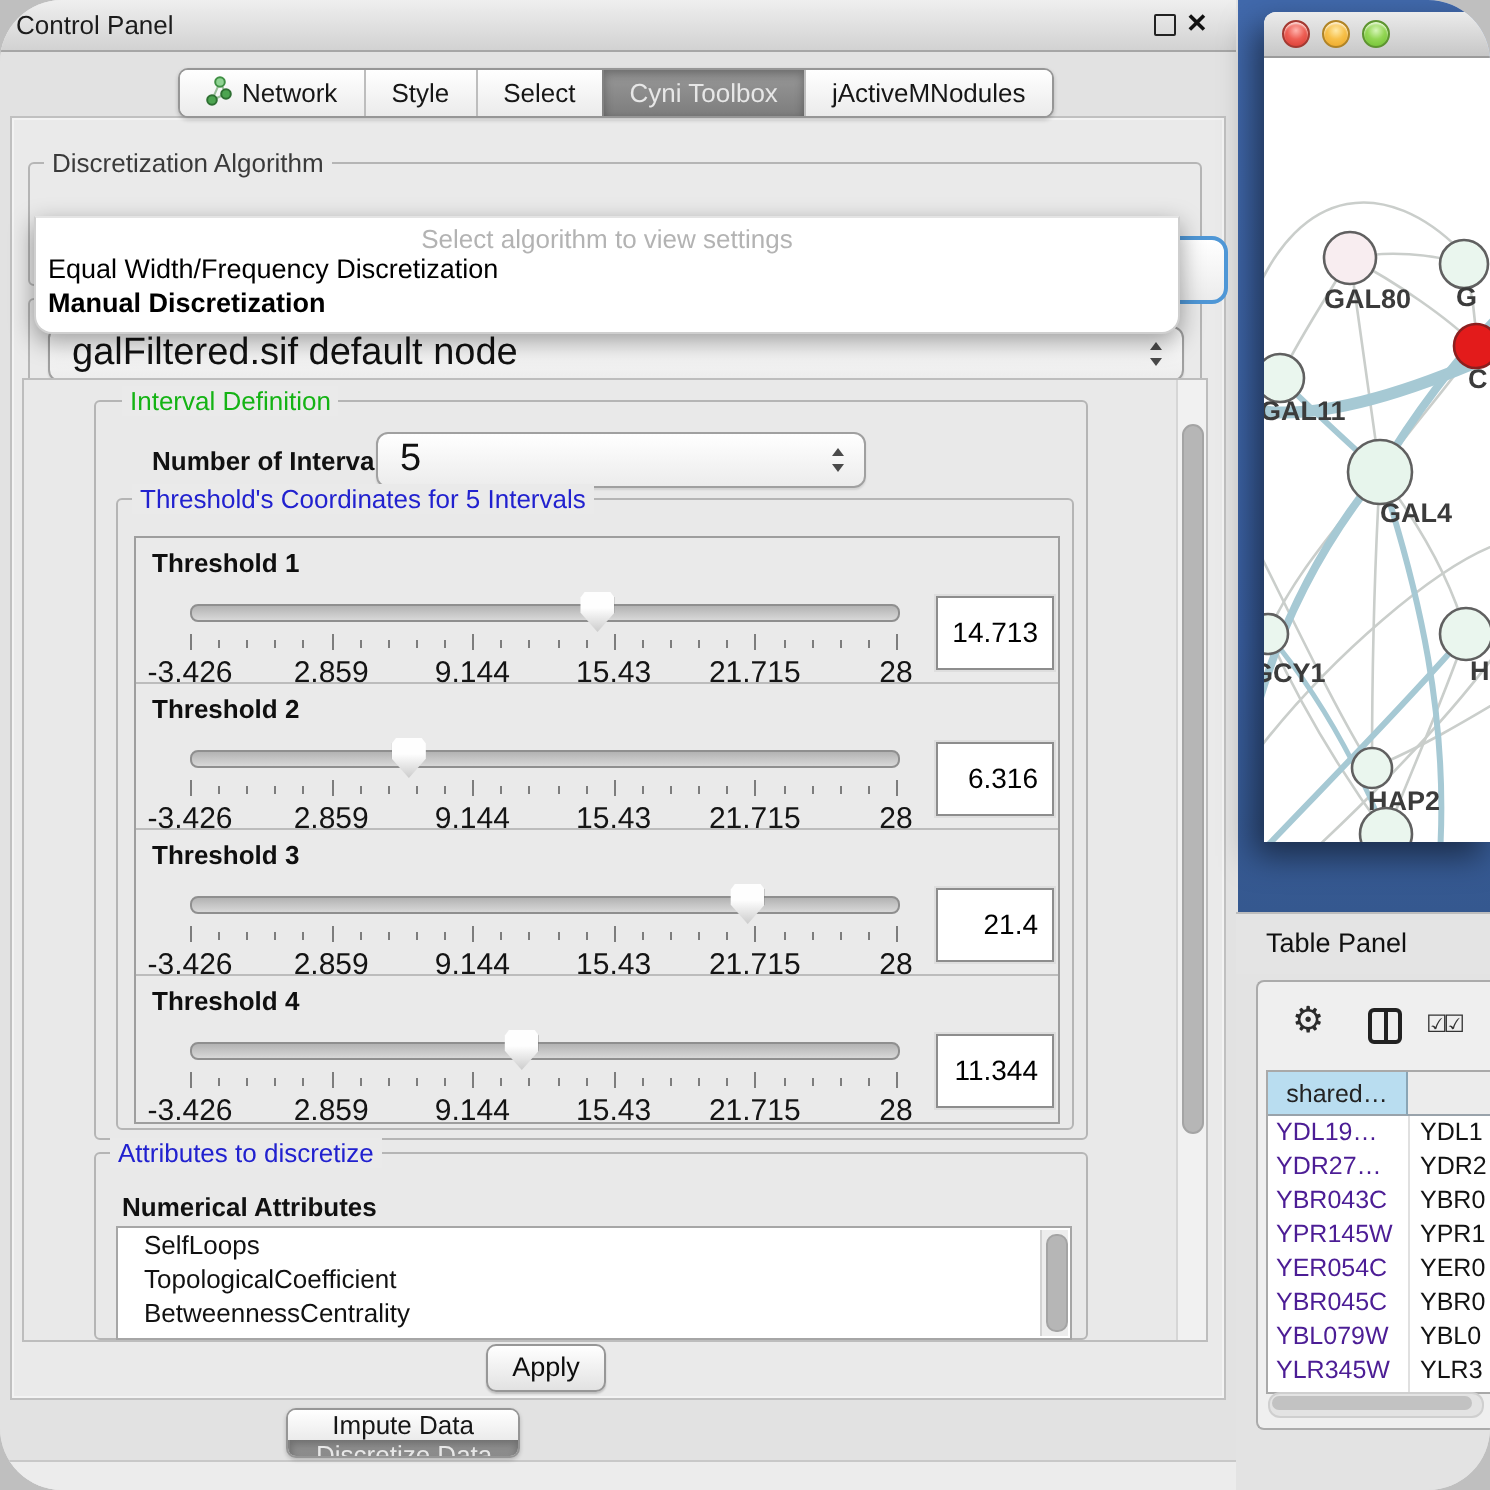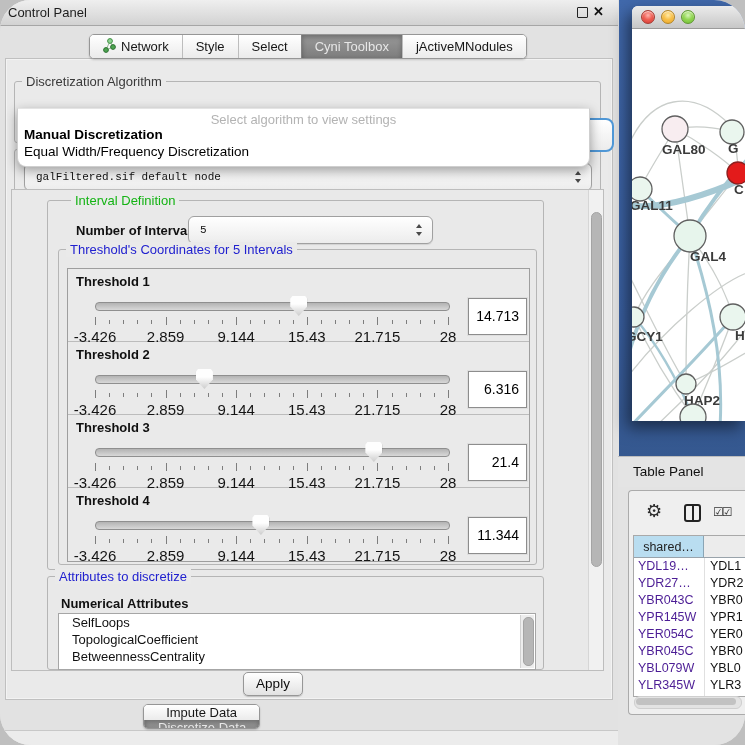--- a/index.html
+++ b/index.html
@@ -26,21 +26,21 @@
 
   .main-panel{position:absolute;left:5px;top:58px;width:606px;height:640px;background:#eaeaea;
               border:1px solid #c0c0c0;box-shadow:inset 0 0 0 1px #f3f3f3;}
 
   .group{position:absolute;border:1px solid #b5b5b5;border-radius:3px;}
   .gtitle{position:absolute;top:-8px;font-size:13px;padding:0 4px;background:#eaeaea;white-space:nowrap;}
   .gt-dark{color:#3a3a3a;} .gt-green{color:#14b314;} .gt-blue{color:#2121cf;}
 
   .combo{position:absolute;border:1px solid #a0a0a0;border-radius:6px;
          background:linear-gradient(#ffffff,#ececec);box-shadow:0 1px 1px rgba(0,0,0,.1);}
-  .combo .cv{position:absolute;left:11px;top:50%;transform:translateY(-50%);font-size:11px;color:#111;font-family:Liberation Mono, monospace;}
+  .combo .cv{position:absolute;left:11px;top:50%;transform:translateY(-50%);font-size:19px;color:#111;}
   .spin{position:absolute;right:9px;top:50%;transform:translateY(-50%);width:7px;height:12px;}
   .spin::before{content:"";position:absolute;top:0;left:0;border-left:3.5px solid transparent;
                 border-right:3.5px solid transparent;border-bottom:4.5px solid #4a4a4a;}
   .spin::after{content:"";position:absolute;bottom:0;left:0;border-left:3.5px solid transparent;
                border-right:3.5px solid transparent;border-top:4.5px solid #4a4a4a;}
 
   .focus-combo{position:absolute;left:295px;top:36px;width:300px;height:30px;border-radius:8px;
                border:2px solid #4f97d6;background:linear-gradient(#ffffff,#ececec);z-index:1;}
 
   .popup{position:absolute;left:2px;top:26px;width:571px;height:57px;background:#ffffff;
@@ -172,37 +172,37 @@
       </div>
 
     <div class="main-panel">
 
       <div class="group" style="left:8px;top:22px;width:585px;height:60px;">
         <span class="gtitle gt-dark" style="left:7px;">Discretization Algorithm</span>
         <div class="focus-combo"></div>
 
         <div class="popup">
           <div class="pp-ph">Select algorithm to view settings</div>
+          <div class="pp-it">Equal Width/Frequency Discretization</div>
           <div class="pp-it b">Manual Discretization</div>
-          <div class="pp-it">Equal Width/Frequency Discretization</div>
         </div>
       </div>
 
       <div class="group" style="left:8px;top:90px;width:585px;height:46px;">
         <span class="gtitle gt-dark" style="left:7px;">Table Data</span>
         <div class="combo" style="left:9px;top:13px;width:566px;height:26px;">
           <span class="cv">galFiltered.sif default node</span>
           <span class="spin"></span>
         </div>
       </div>
 
       <div class="viewport">
 
         <div class="group" style="left:35px;top:10px;width:495px;height:368px;">
-          <span class="gtitle gt-green" style="left:23px;">Interval Definition</span>
+          <span class="gtitle gt-green" style="left:13px;">Interval Definition</span>
 
           <span class="noi-label">Number of Intervals</span>
           <div class="combo" style="left:140px;top:15px;width:243px;height:26px;">
             <span class="cv">5</span>
             <span class="spin"></span>
           </div>
 
           <div class="group" style="left:10px;top:48px;width:477px;height:314px;">
             <span class="gtitle gt-blue" style="left:7px;">Threshold's Coordinates for 5 Intervals</span>
 

